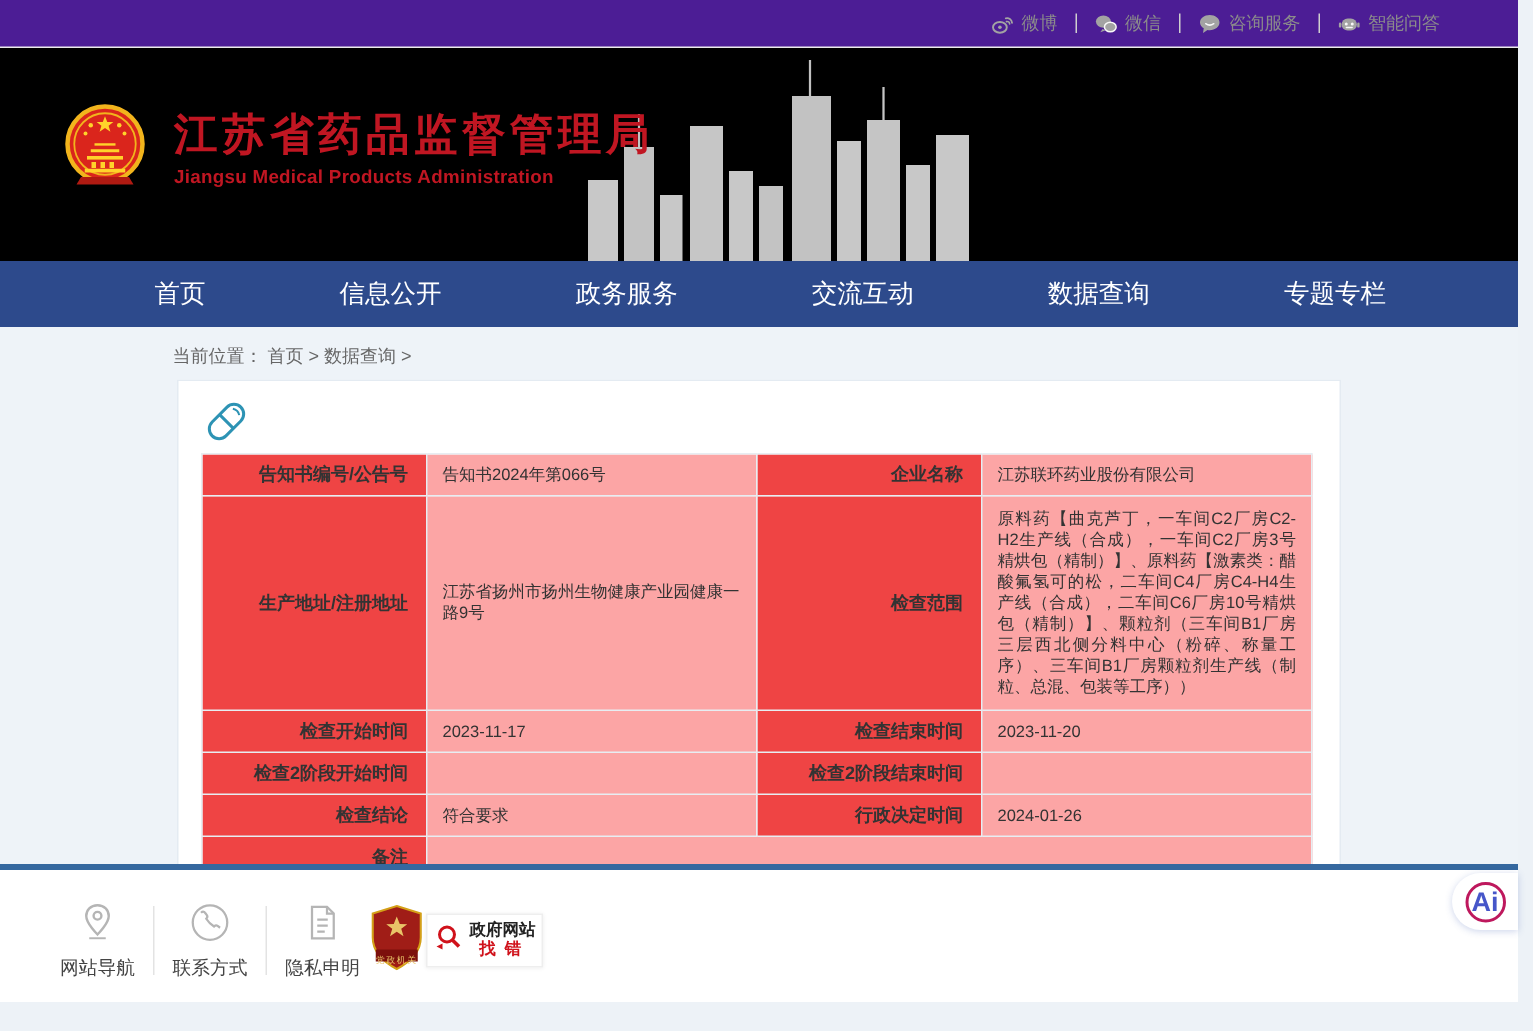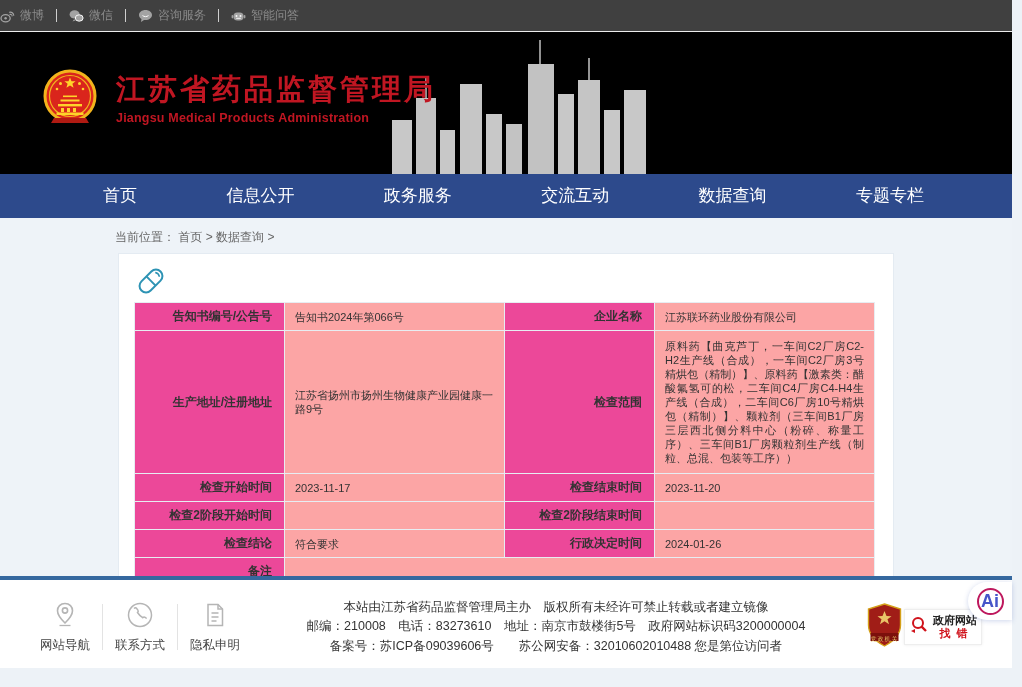--- a/index.html
+++ b/index.html
@@ -1,22 +1,22 @@
 <!DOCTYPE html>
 <html><head>
 <meta charset="utf-8">
 <style>
   * { margin:0; padding:0; box-sizing:border-box; }
   html,body { width:1022px; height:687px; overflow:hidden; }
   body { background:#edf2f7; font-family:"Liberation Sans","DejaVu Sans",sans-serif; }
   .site { width:1012px; background:#fff; }
 
   
-  .topbar { height:32px; background:#404040; border-bottom:1px solid #ebebeb;
-            display:flex; align-items:center; padding-right:52px; }
+  .topbar { height:32px; background:#4c1d95; border-bottom:1px solid #ebebeb;
+            display:flex; align-items:center; justify-content:flex-end; padding-right:52px; }
   .toplink { display:flex; align-items:center; gap:5px; color:#8b8b8b; font-size:12px; cursor:pointer; }
   .topsep { width:1px; height:13px; background:#cfcfcf; margin:0 12px; }
   .topbar svg { display:block; }
 
   
   .header { height:142px; background:#000000; position:relative; overflow:hidden; }
   .skyline { position:absolute; left:388px; bottom:0; opacity:.85; }
   .brand { position:absolute; left:42px; top:36px; display:flex; align-items:center; }
   .brand-titles { margin-left:18px; }
   .brand-title { color:#c01622; font-size:29px; font-weight:bold; letter-spacing:3px; line-height:1.15; }
@@ -30,21 +30,21 @@
   
   .content { height:358px; background:#eef3f8; overflow:hidden; }
   .breadcrumb { padding:11px 0 7px 115px; font-size:12px; color:#666; }
   .breadcrumb a { color:#666; text-decoration:none; cursor:pointer; }
   .panel { width:776px; margin:0 auto; background:#fff; border:1px solid #e4ebf2;
            padding:8px 17px 14px 15px; }
   .pill-wrap { height:34px; margin:2px 0 4px 0; }
 
   table.record { border-collapse:collapse; width:740px; table-layout:fixed; }
   table.record td { border:1px solid #e7edf2; vertical-align:middle; }
-  td.lab { background:#ec4899; text-align:right; padding:4px 12px 4px 6px;
+  td.lab { background:#ef4444; text-align:right; padding:4px 12px 4px 6px;
            font-size:12px; font-weight:600; color:#333; }
   td.val { background:#fca5a5; padding:4px 10px; font-size:11px; color:#333; line-height:14px; }
   td.scope { text-align:justify; padding:8px 10px; }
   tr.rs { height:28px; }
   tr.rl { height:112px; }
 
   
   .blue-line { height:4px; background:#35689f; }
   .footer { background:#fff; height:88px; position:relative;
             display:flex; align-items:center; padding:6px 30px 0 34px; }
@@ -288,25 +288,20 @@
           <svg width="30" height="30" viewBox="0 0 30 30" fill="none" stroke="#b5b5b5" stroke-width="1.5">
             <path d="M8 4.5 h10 l4.5 4.5 v16.5 h-14.5 z"></path>
             <path d="M18 4.5 v4.5 h4.5"></path>
             <path d="M11.5 13 h7 M11.5 17 h7 M11.5 21 h5"></path>
           </svg>
         </span>
         <div class="q-label">隐私申明</div>
       </div>
     </div>
 
-    <div class="footer-text">
-      <div>本站由江苏省药品监督管理局主办　版权所有未经许可禁止转载或者建立镜像</div>
-      <div>邮编：210008　电话：83273610　地址：南京市鼓楼街5号　政府网站标识码3200000004</div>
-      <div>备案号：苏ICP备09039606号　　苏公网安备：32010602010488 您是第位访问者</div>
-    </div>
 
     <div class="badges">
       <div class="shield-badge">
         <svg width="37" height="44" viewBox="0 0 37 44">
           <path d="M18.5 1 L34.5 6 V22 c0 10-7.5 16.5-16 21 C10 38.5 2.5 32 2.5 22 V6 Z" fill="#a01d17" stroke="#d4a018" stroke-width="1.4"></path>
           <path d="M18.5 8 l2 5 5 .2 -4 3 1.5 5 -4.5-3 -4.5 3 1.5-5 -4-3 5-.2z" fill="#e9c468"></path>
           <rect x="4.5" y="30" width="28" height="8" fill="#7c100c"></rect>
         </svg>
         <span class="shield-label">党政机关</span>
       </div>

